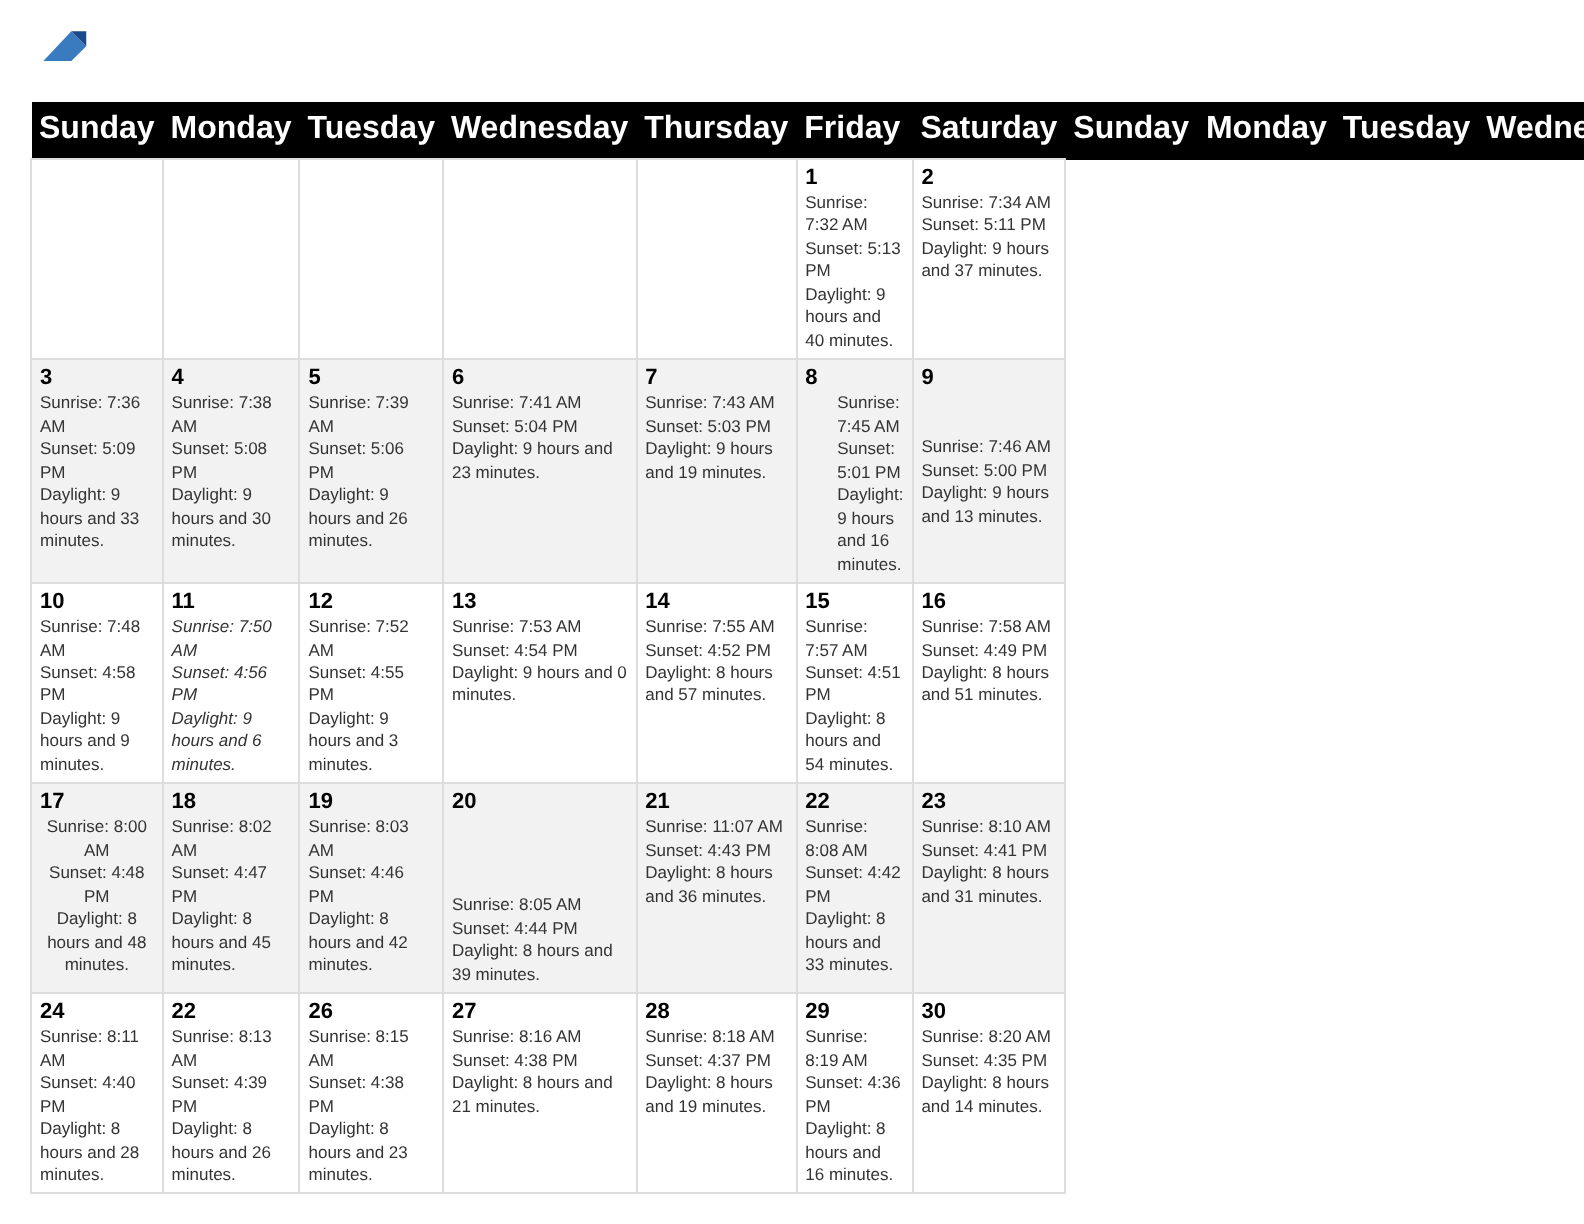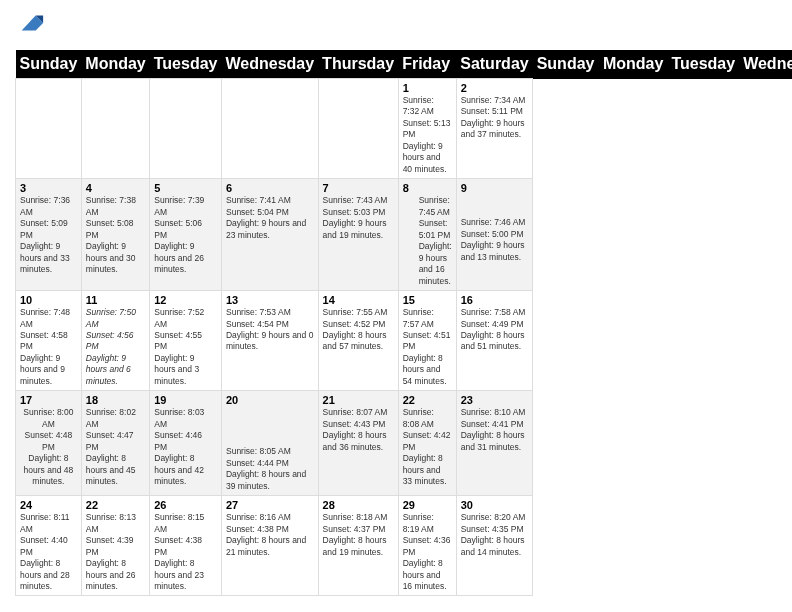--- a/index.html
+++ b/index.html
@@ -217,21 +217,21 @@
 Daylight: 8 hours and 42 minutes.</div>
           </td>
           <td>
             <span class="day-num">20</span>
             <div class="day-info" style="white-space: pre-line; margin-top: 40px;">Sunrise: 8:05 AM
 Sunset: 4:44 PM
 Daylight: 8 hours and 39 minutes.</div>
           </td>
           <td>
             <span class="day-num">21</span>
-            <div class="day-info" style="white-space: pre-line;">Sunrise: 8:07 AM
+            <div class="day-info" style="white-space: pre-line;">Sunrise: 11:07 AM
 Sunset: 4:43 PM
 Daylight: 8 hours and 36 minutes.</div>
           </td>
           <td>
             <span class="day-num">22</span>
             <div class="day-info" style="white-space: pre-line;">Sunrise: 8:08 AM
 Sunset: 4:42 PM
 Daylight: 8 hours and 33 minutes.</div>
           </td>
           <td>

